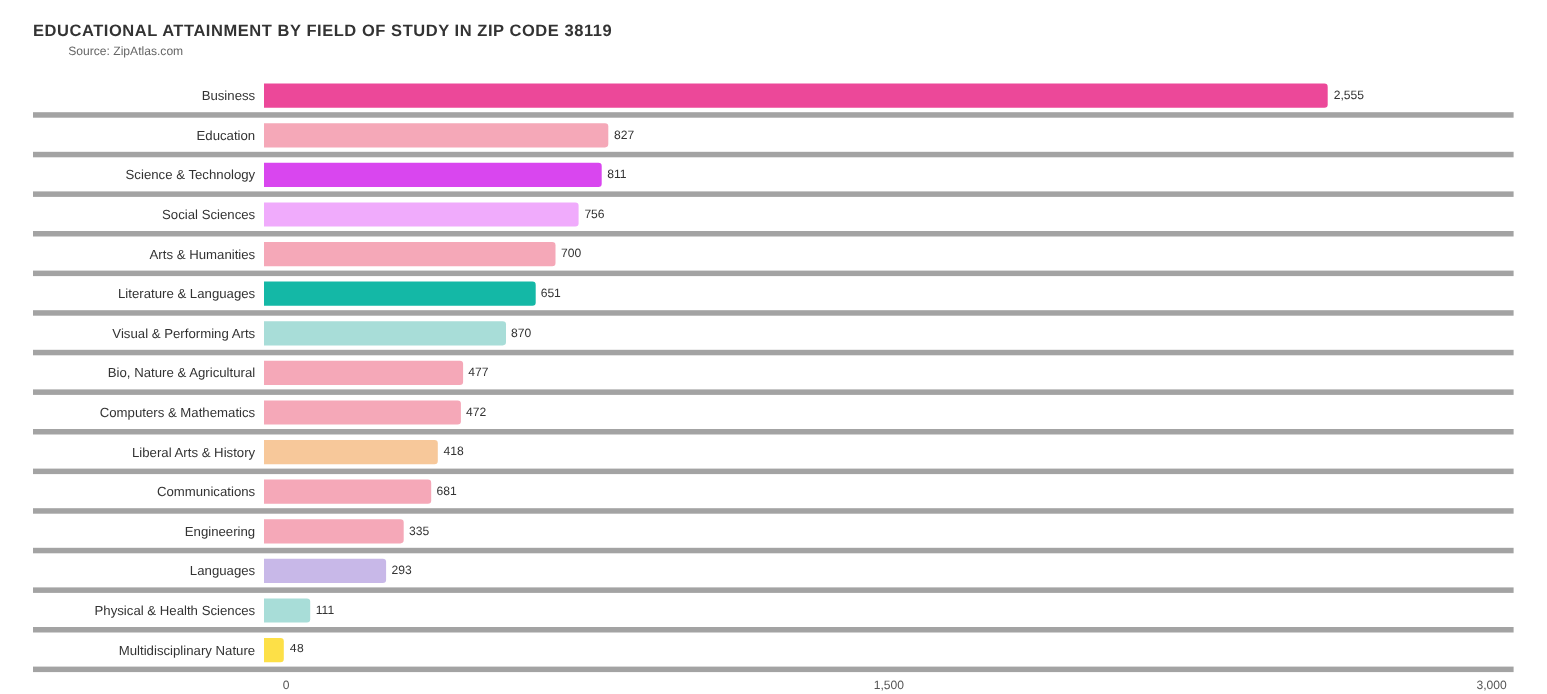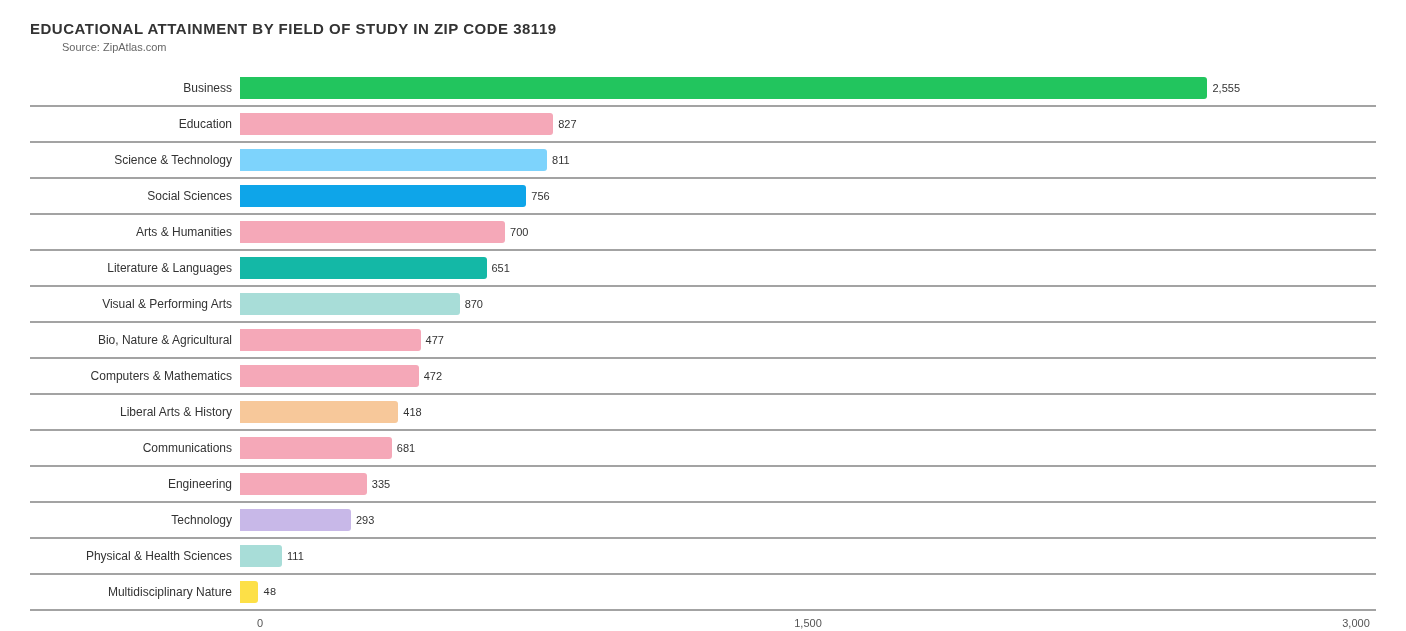--- a/index.html
+++ b/index.html
@@ -27,21 +27,21 @@
     }
     .chart-area {
       display: flex;
       flex-direction: column;
       gap: 0px;
     }
     .bar-row {
       display: flex;
       align-items: center;
       height: 36px;
-      border-bottom: 2px solid #a3a3a3;
+      border-bottom: 5px solid #a3a3a3;
       position: relative;
     }
     .bar-label {
       width: 210px;
       font-size: 12px;
       color: #333;
       text-align: right;
       padding-right: 8px;
       flex-shrink: 0;
     }
@@ -93,45 +93,45 @@
 <div class="chart-wrapper">
   <div style="display:flex; justify-content:space-between; align-items:flex-start; margin-bottom:8px;flex-direction:column;">
     <div class="chart-title">EDUCATIONAL ATTAINMENT BY FIELD OF STUDY IN ZIP CODE 38119</div>
     <div class="source">Source: ZipAtlas.com</div>
   </div>
 
   <div class="chart-area" id="chart-area">
   <div class="bar-row">
         <div class="bar-label">Business</div>
         <div class="bar-container">
-          <div class="bar" style="width: 85.1667%; background-color: #22c55e;">
+          <div class="bar" style="width: 85.1667%; background-color: #ec4899;">
             <div class="bar-value">2,555</div>
           </div>
         </div>
       </div>
       <div class="bar-row">
         <div class="bar-label">Education</div>
         <div class="bar-container">
           <div class="bar" style="width: 27.5667%; background-color: rgb(245, 168, 184);">
             <div class="bar-value">827</div>
           </div>
         </div>
       </div>
       <div class="bar-row">
         <div class="bar-label">Science &amp; Technology</div>
         <div class="bar-container">
-          <div class="bar" style="width: 27.0333%; background-color: #7dd3fc;">
+          <div class="bar" style="width: 27.0333%; background-color: #d946ef;">
             <div class="bar-value">811</div>
           </div>
         </div>
       </div>
       <div class="bar-row">
         <div class="bar-label">Social Sciences</div>
         <div class="bar-container">
-          <div class="bar" style="width: 25.2%; background-color: #0ea5e9; padding-left: 40px;">
+          <div class="bar" style="width: 25.2%; background-color: #f0abfc; padding-left: 40px;">
             <div class="bar-value">756</div>
           </div>
         </div>
       </div>
       <div class="bar-row">
         <div class="bar-label">Arts &amp; Humanities</div>
         <div class="bar-container">
           <div class="bar" style="width: 23.3333%; background-color: rgb(245, 168, 184);">
             <div class="bar-value">700</div>
           </div>
@@ -187,21 +187,21 @@
       </div>
       <div class="bar-row">
         <div class="bar-label">Engineering</div>
         <div class="bar-container">
           <div class="bar" style="width: 11.1667%; background-color: rgb(245, 168, 184);">
             <div class="bar-value">335</div>
           </div>
         </div>
       </div>
       <div class="bar-row">
-        <div class="bar-label">Technology</div>
+        <div class="bar-label">Languages</div>
         <div class="bar-container">
           <div class="bar" style="width: 9.76667%; background-color: rgb(200, 184, 232);">
             <div class="bar-value">293</div>
           </div>
         </div>
       </div>
       <div class="bar-row">
         <div class="bar-label">Physical &amp; Health Sciences</div>
         <div class="bar-container">
           <div class="bar" style="width: 3.7%; background-color: rgb(168, 221, 216); text-decoration: underline;">

